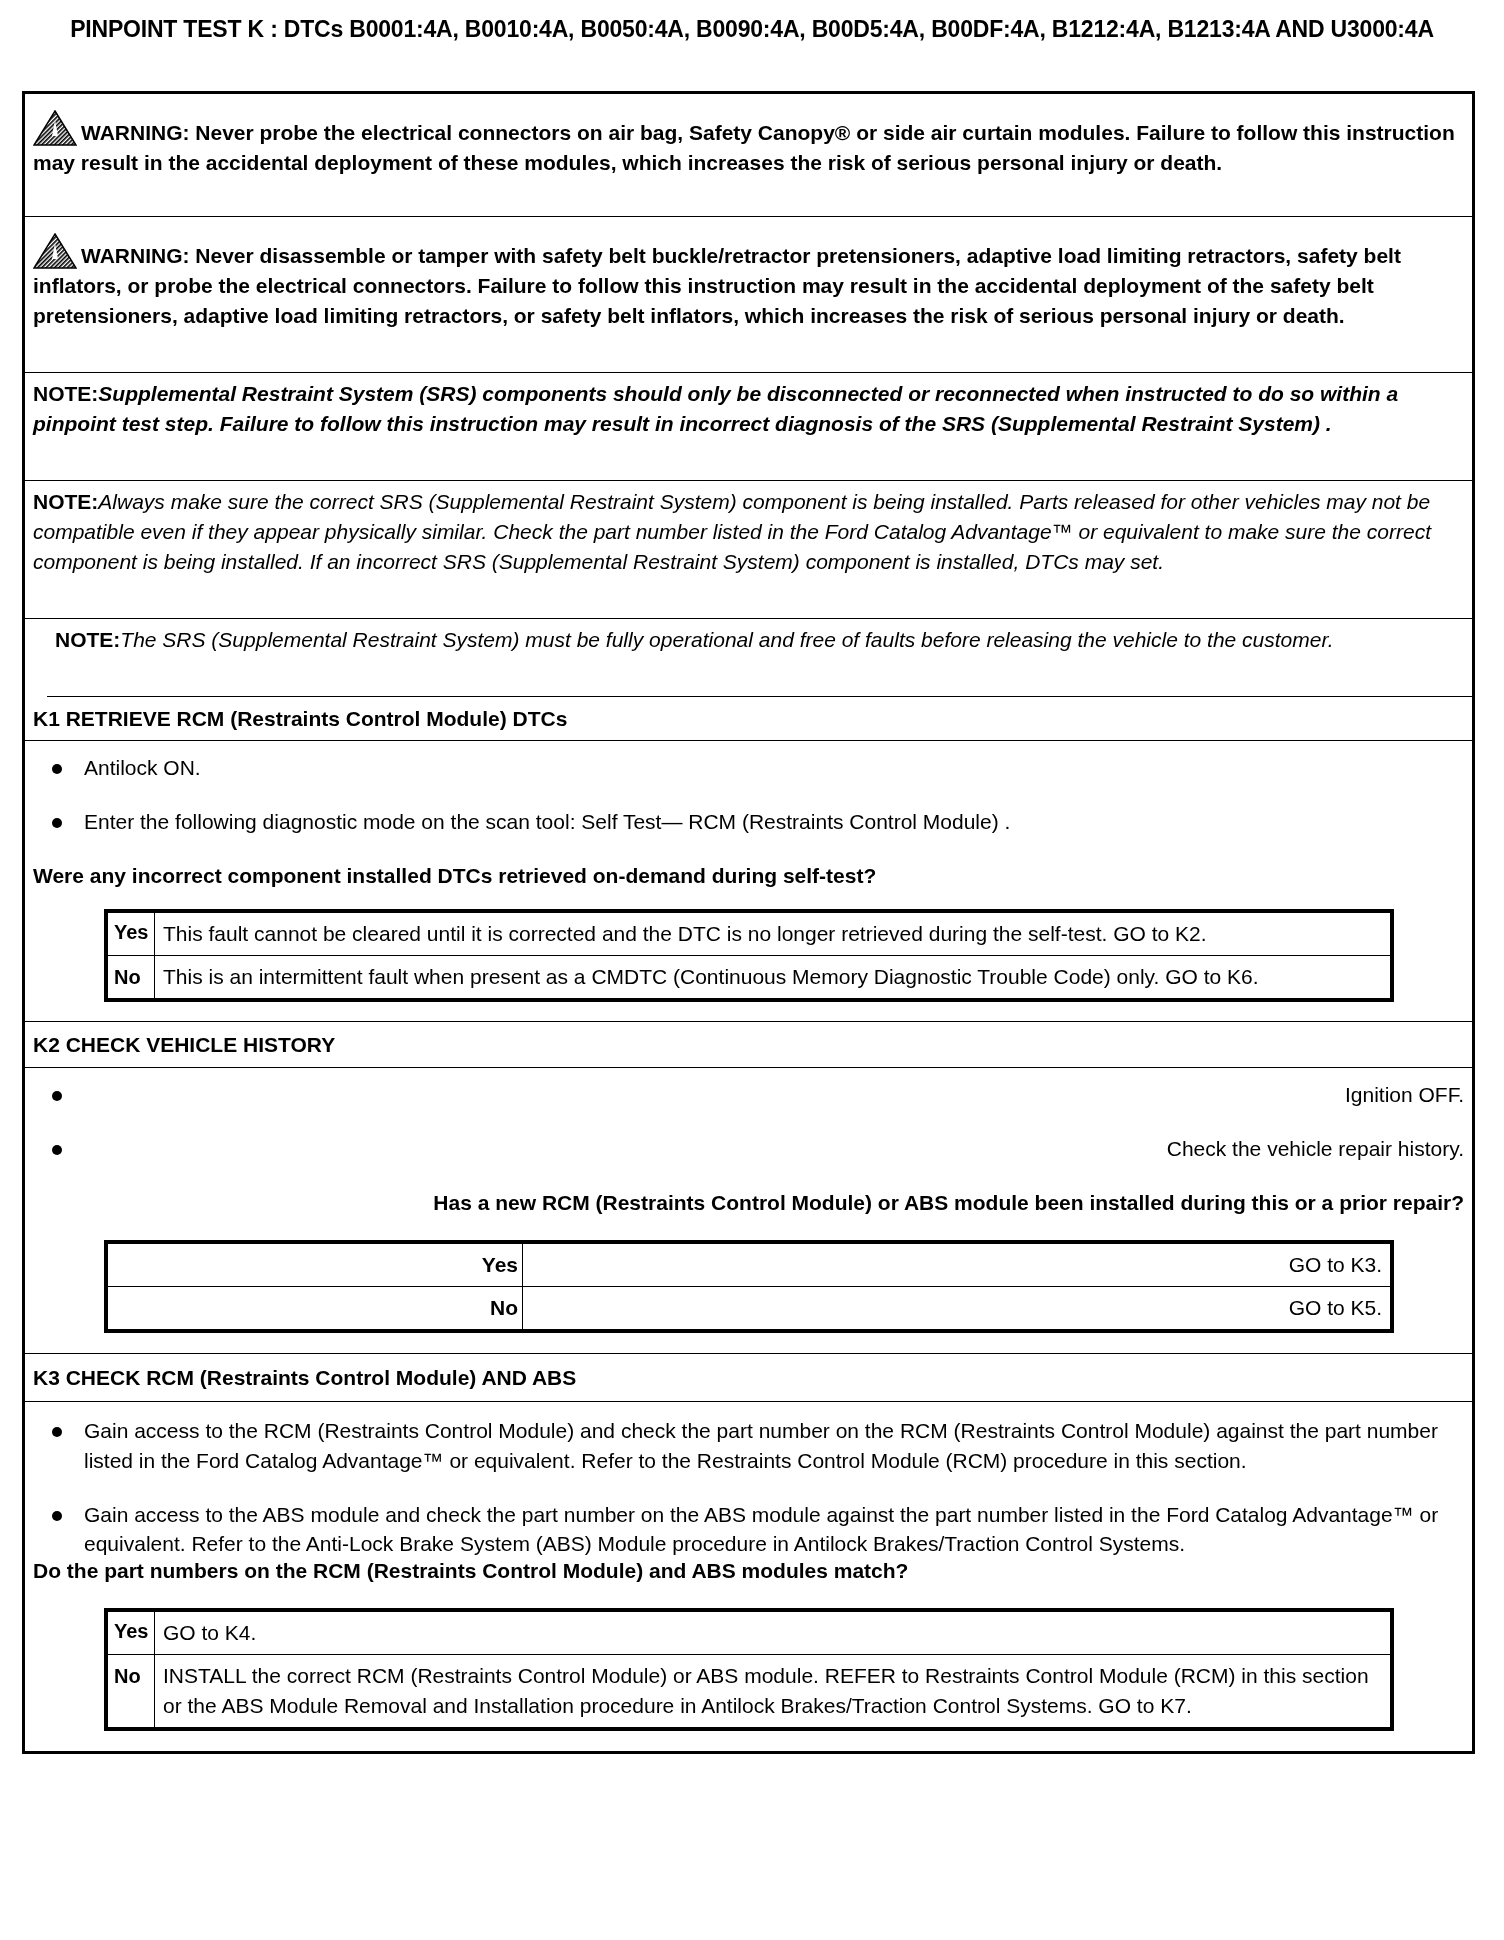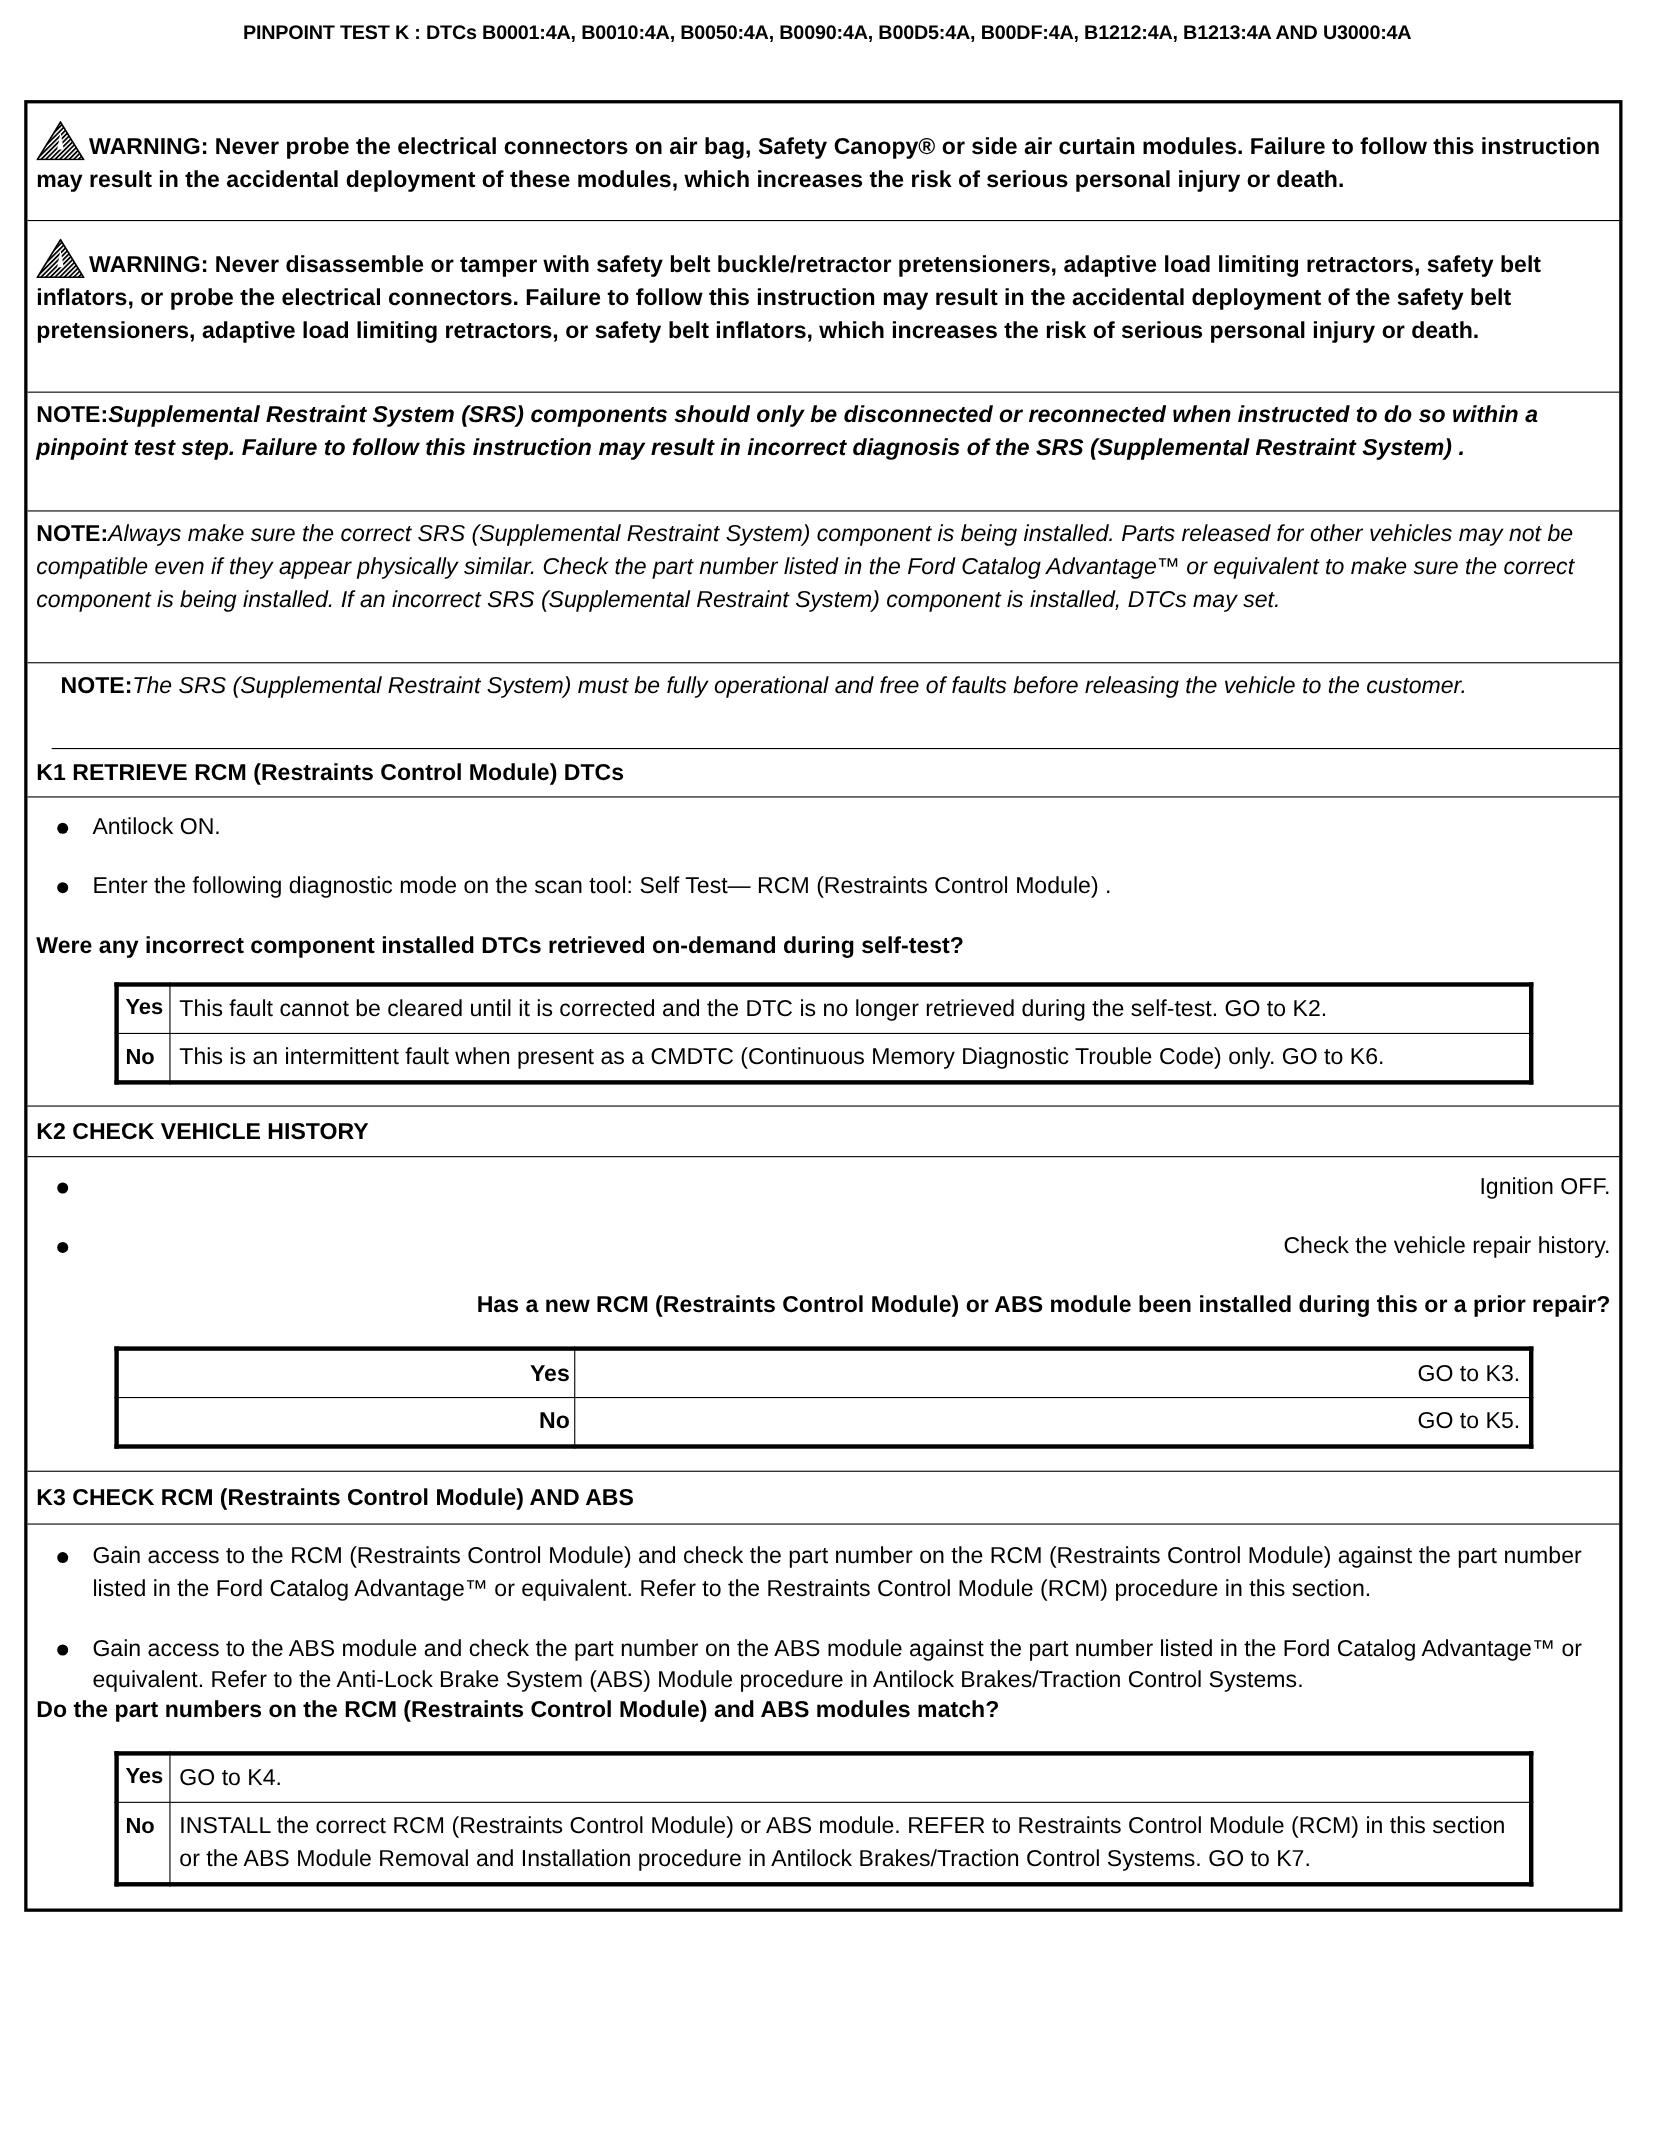--- a/index.html
+++ b/index.html
@@ -2,21 +2,21 @@
 <html><head>
 <meta charset="utf-8">
 <style>
   html, body { margin: 0; padding: 0; background: #ffffff; }
   body {
     width: 1504px; height: 1940px; position: relative; overflow: hidden;
     font-family: "Liberation Sans", sans-serif; color: #000;
   }
   .page-title {
     position: absolute; left: 40px; top: 14px; width: 1424px;
-    text-align: center; font-weight: bold; font-size: 18px; line-height: 30px;
+    text-align: center; font-weight: bold; font-size: 23px; line-height: 30px;
     letter-spacing: -0.2px;
   }
   .frame {
     position: absolute; left: 22px; top: 91px; width: 1453px;
     border: 3px solid #000; box-sizing: border-box;
   }
   .sec {
     border-bottom: 1.5px solid #000; box-sizing: border-box;
     padding: 0 8px; font-size: 21px; line-height: 30px;
   }
@@ -46,21 +46,21 @@
   table.yn.wide td.key { width: 404px; }
   table.yn td.key.top { padding-top: 4px; }
 </style>
 </head>
 <body>
 
 <div class="page-title">PINPOINT TEST K : DTCs B0001:4A, B0010:4A, B0050:4A, B0090:4A, B00D5:4A, B00DF:4A, B1212:4A, B1213:4A AND U3000:4A</div>
 
 <div class="frame">
 
-  <div class="sec warn" style="height:107px;">
+  <div class="sec warn" style="height:123px;">
     <svg class="warn-icon" viewBox="0 0 44 36">
       <defs>
           <pattern id="hatch" width="3" height="3" patternUnits="userSpaceOnUse" patternTransform="rotate(45)">
             <rect width="1.6" height="3" fill="#000"></rect>
           </pattern>
         </defs>
       <polygon points="22,1 43,35 1,35" fill="url(#hatch)" stroke="#000" stroke-width="1.5"></polygon>
       <polygon points="22,10 25,26 19,26" fill="#fff"></polygon>
     </svg><span>WARNING</span><span>: Never probe the electrical connectors on air bag, Safety Canopy® or side air curtain modules. Failure to follow this instruction may result in the accidental deployment of these modules, which increases the risk of serious personal injury or death.</span>
   </div>

